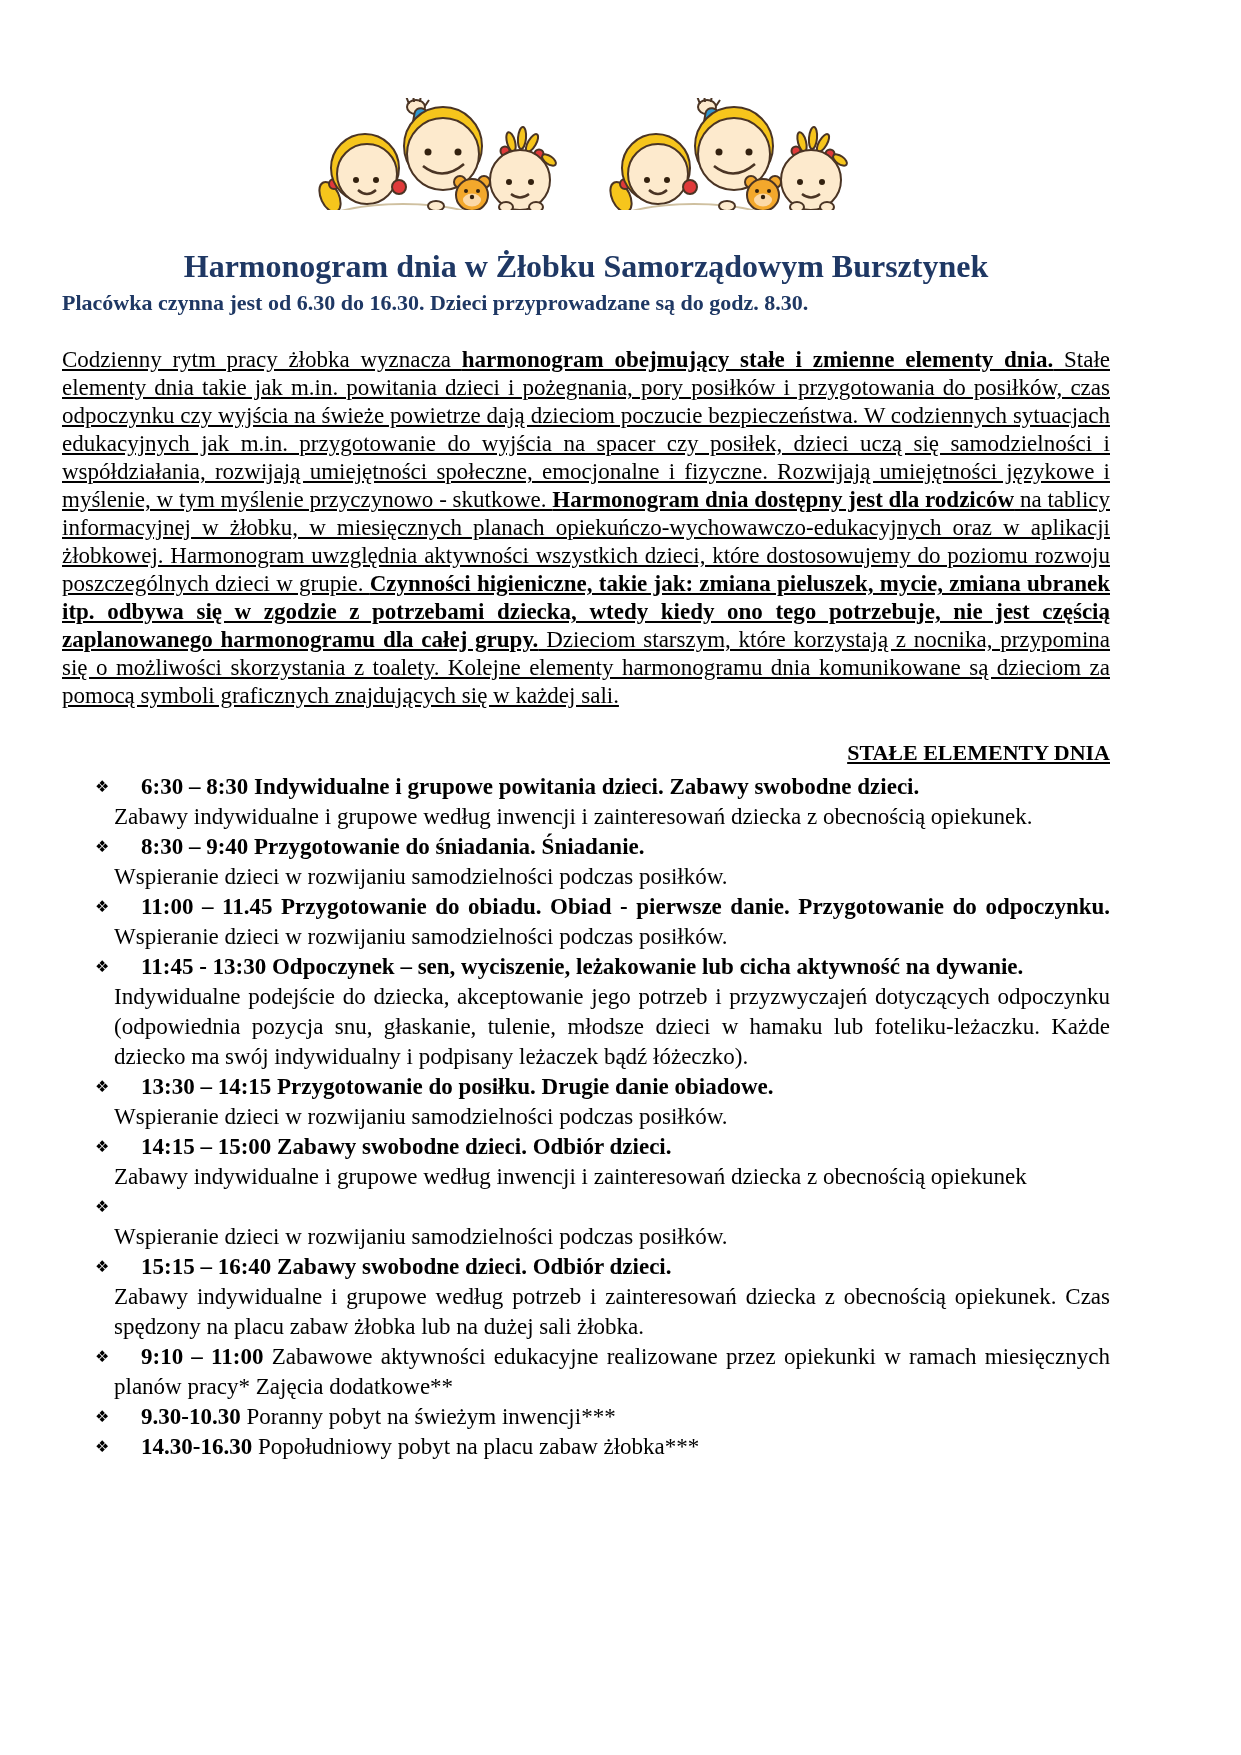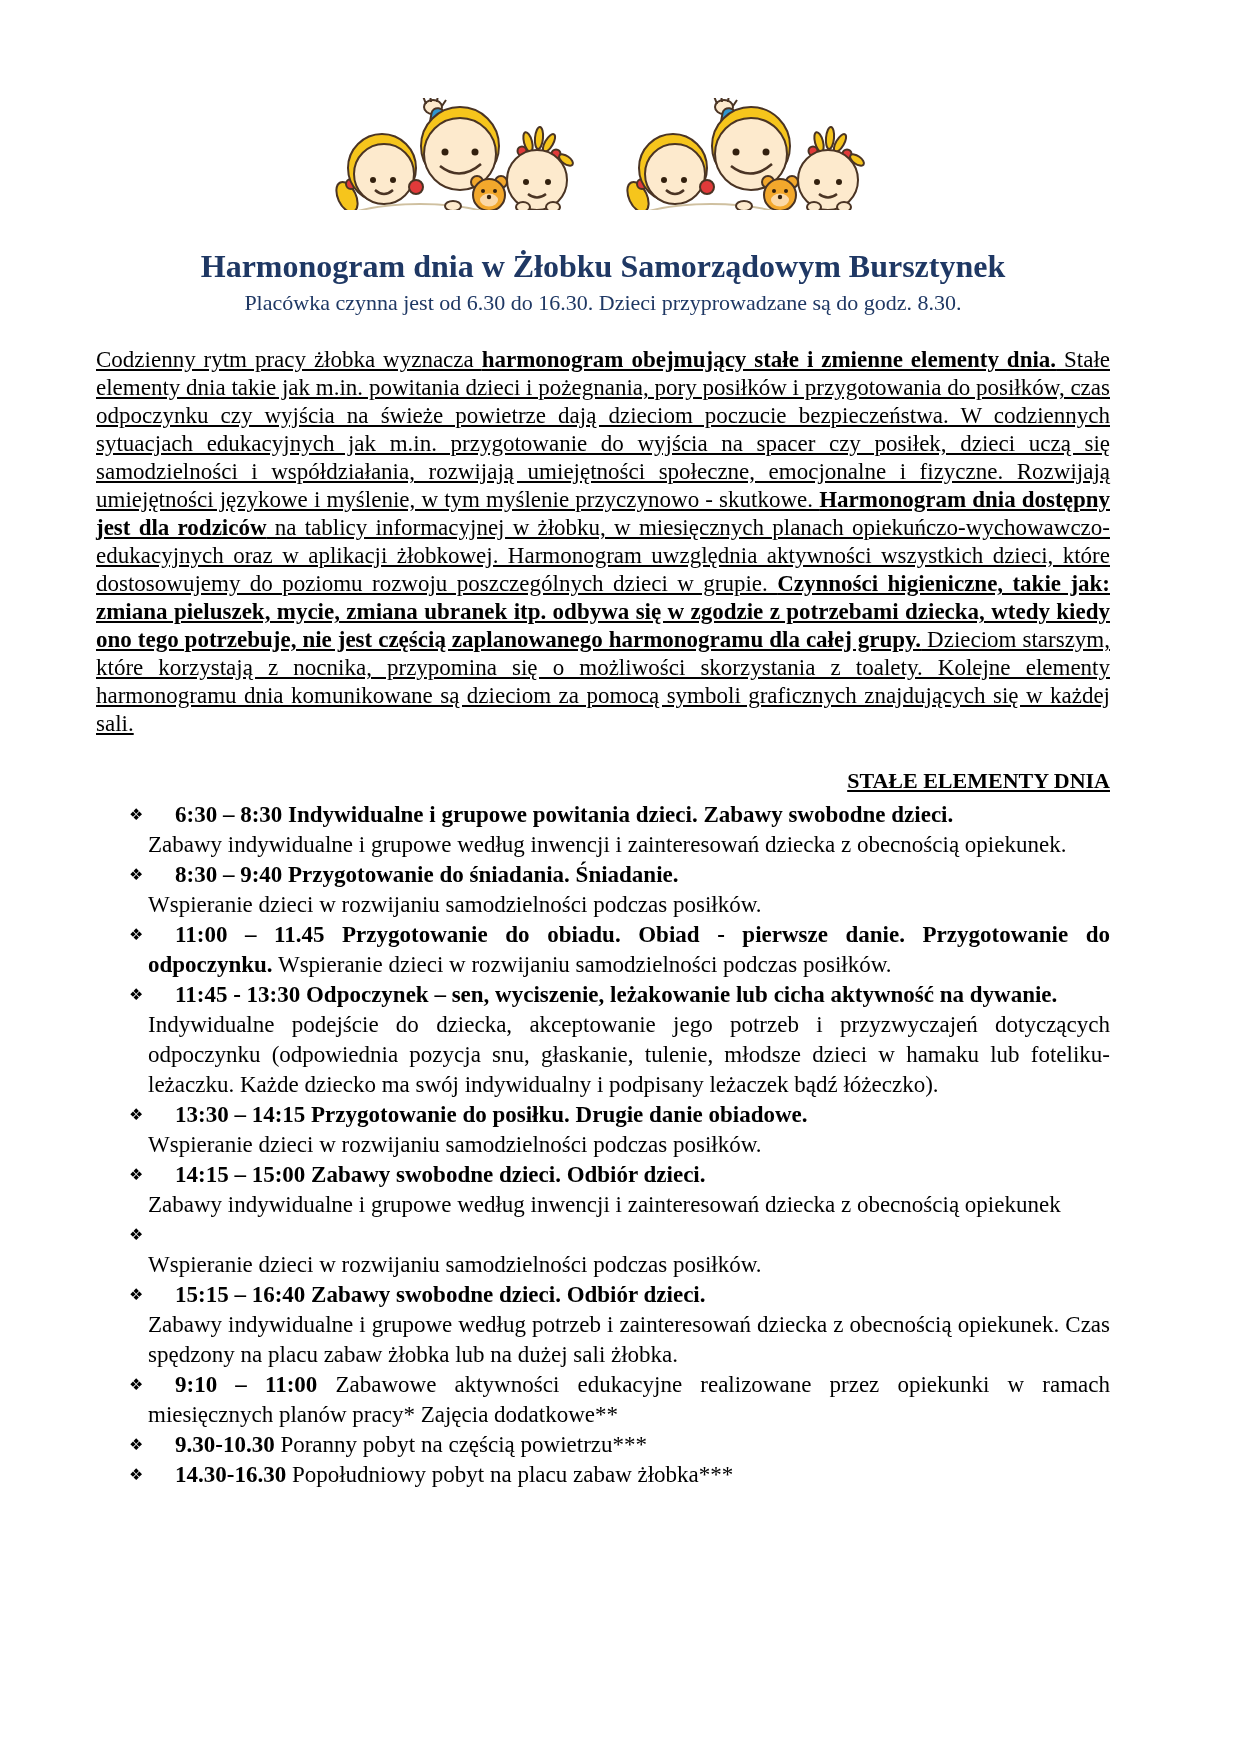--- a/index.html
+++ b/index.html
@@ -3,45 +3,44 @@
 <meta charset="utf-8">
 <style>
   html, body { margin: 0; padding: 0; background: #ffffff; }
   .page {
     position: relative;
     width: 1241px;
     height: 1755px;
     margin: 0 auto;
     background: #ffffff;
     box-sizing: border-box;
-    padding: 98px 131px 0 96px;
+    padding: 98px 131px 0 62px;
     font-family: "Liberation Serif", serif;
     color: #000000;
     overflow: hidden;
   }
   .header-images {
     display: flex;
     justify-content: center;
     align-items: flex-end;
     gap: 26px;
     height: 112px;
   }
   .doc-title {
     margin: 38px 0 4px 0;
     text-align: center;
     font-size: 32px;
     line-height: 36px;
     font-weight: bold;
   }
   .doc-subtitle {
     margin: 0 0 0 0;
-    text-align: center;
     font-size: 22px;
     line-height: 30px;
-    font-weight: normal;
+    font-weight: bold;
   }
   .intro {
     margin: 28px 0 0 0;
     font-size: 23px;
     line-height: 28px;
     text-align: justify;
     text-decoration: underline;
   }
   .section-heading {
     margin: 28px 0 4px 0;
@@ -151,17 +150,17 @@
         <li><span class="bullet">❖</span><b>8:30 – 9:40 Przygotowanie do śniadania. Śniadanie.</b><br><span>Wspieranie dzieci w rozwijaniu samodzielności podczas posiłków.</span></li>
         <li><span class="bullet">❖</span><b>11:00 – 11.45 Przygotowanie do obiadu. Obiad - pierwsze danie. Przygotowanie do odpoczynku.</b><span> Wspieranie dzieci w rozwijaniu samodzielności podczas posiłków.</span></li>
         <li><span class="bullet">❖</span><b>11:45 - 13:30 Odpoczynek – sen, wyciszenie, leżakowanie lub cicha aktywność na dywanie.</b><br><span>Indywidualne podejście do dziecka, akceptowanie jego potrzeb i przyzwyczajeń dotyczących odpoczynku (odpowiednia pozycja snu, głaskanie, tulenie, młodsze dzieci w hamaku lub foteliku-leżaczku. Każde dziecko ma swój indywidualny i podpisany leżaczek bądź łóżeczko).</span></li>
         <li><span class="bullet">❖</span><b>13:30 – 14:15 Przygotowanie do posiłku. Drugie danie obiadowe.</b><br><span>Wspieranie dzieci w rozwijaniu samodzielności podczas posiłków.</span></li>
         <li><span class="bullet">❖</span><b>14:15 – 15:00 Zabawy swobodne dzieci. Odbiór dzieci.</b><br><span>Zabawy indywidualne i grupowe według inwencji i zainteresowań dziecka z obecnością opiekunek</span></li>
         <li><span class="bullet">❖</span><br><span>Wspieranie dzieci w rozwijaniu samodzielności podczas posiłków.</span></li>
         <li><span class="bullet">❖</span><b>15:15 – 16:40 Zabawy swobodne dzieci. Odbiór dzieci.</b><br><span>Zabawy indywidualne i grupowe według potrzeb i zainteresowań dziecka z obecnością opiekunek. Czas spędzony na placu zabaw żłobka lub na dużej sali żłobka.</span></li>
       </ul>
       <ul class="schedule-list">
         <li><span class="bullet">❖</span><b>9:10  – 11:00</b><span> Zabawowe aktywności edukacyjne realizowane przez opiekunki w ramach miesięcznych planów pracy*  Zajęcia dodatkowe**</span></li>
-        <li><span class="bullet">❖</span><b>9.30-10.30</b><span> Poranny pobyt na częścią powietrzu***</span></li>
+        <li><span class="bullet">❖</span><b>9.30-10.30</b><span> Poranny pobyt na świeżym inwencji***</span></li>
         <li><span class="bullet">❖</span><b>14.30-16.30</b><span> Popołudniowy pobyt na placu zabaw żłobka***</span></li>
       </ul>
     </div>
 </div>
 
 </body></html>

